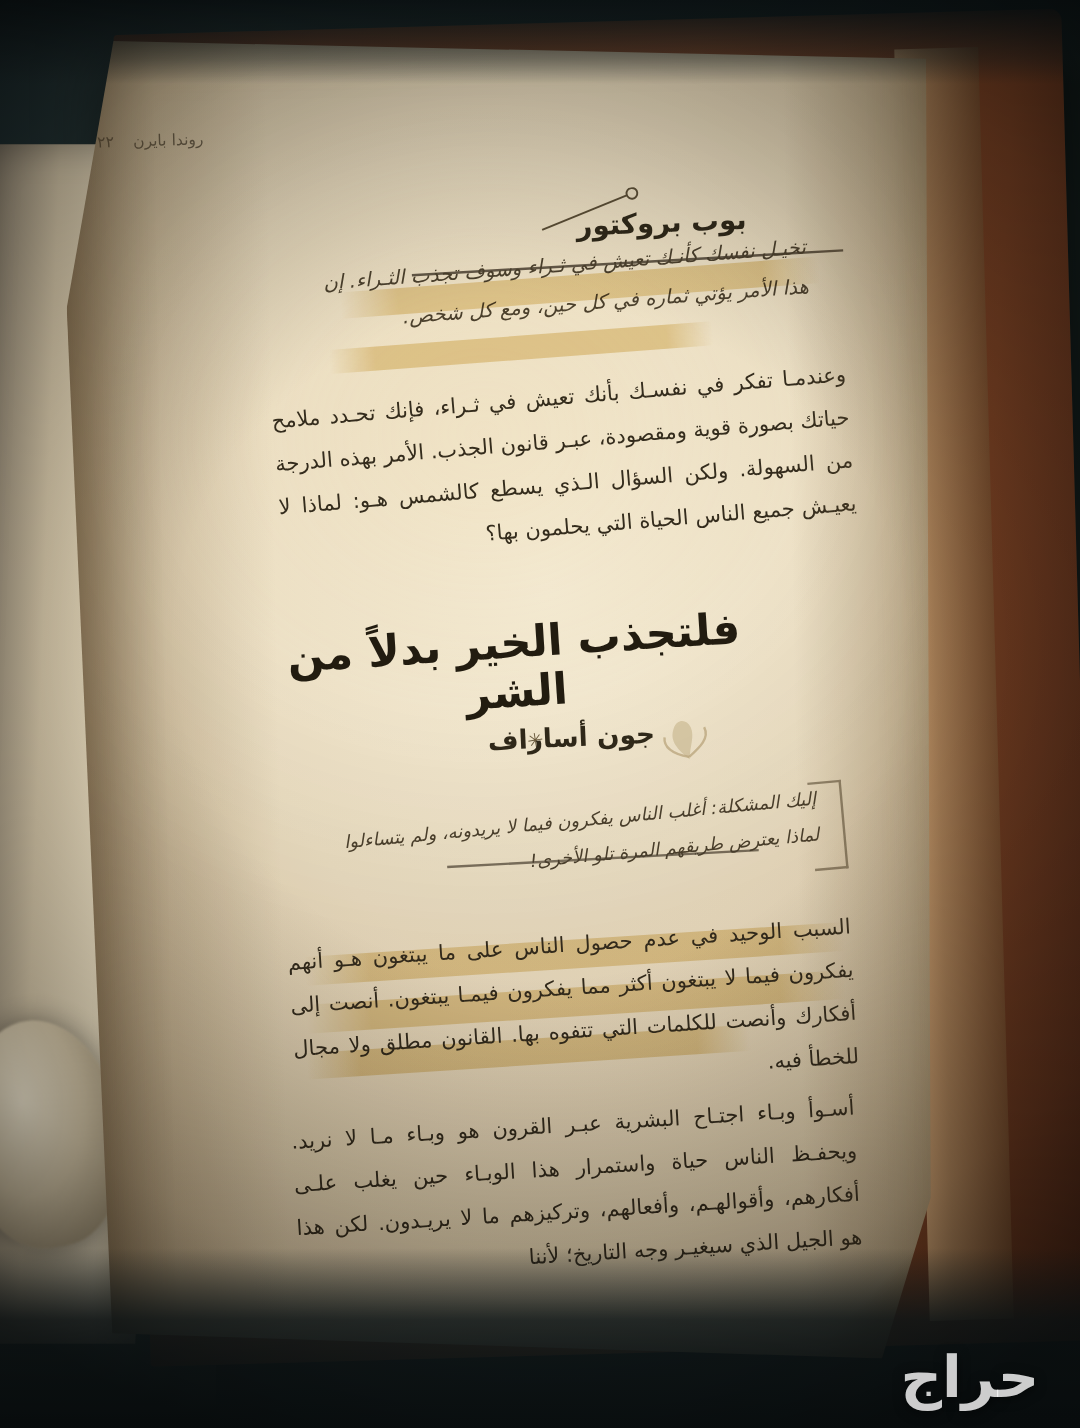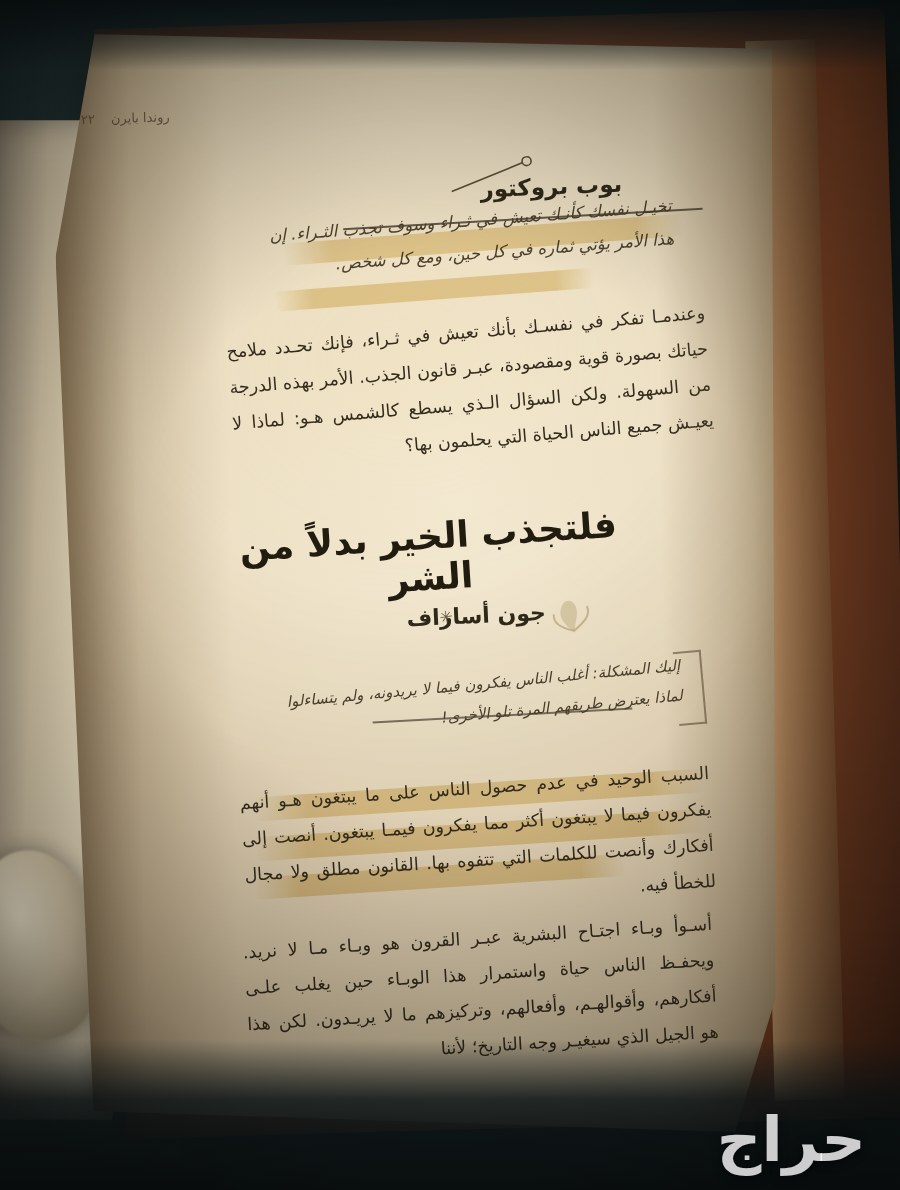--- a/index.html
+++ b/index.html
@@ -306,21 +306,21 @@
     border-top: 2px solid #5a4d35;
     border-bottom: 2px solid #5a4d35;
     transform: rotate(-4deg);
     opacity: 0.6;
   }
 
   
   .watermark {
     position: absolute;
     right: 34px; bottom: 14px;
-    font-size: 62px;
+    font-size: 48px;
     font-weight: bold;
     color: rgba(255,255,255,0.80);
     letter-spacing: 4px;
     direction: rtl;
     text-shadow: 0 2px 10px rgba(0,0,0,0.55);
     font-family: "DejaVu Sans", sans-serif;
   }
 
   
   .vignette {

